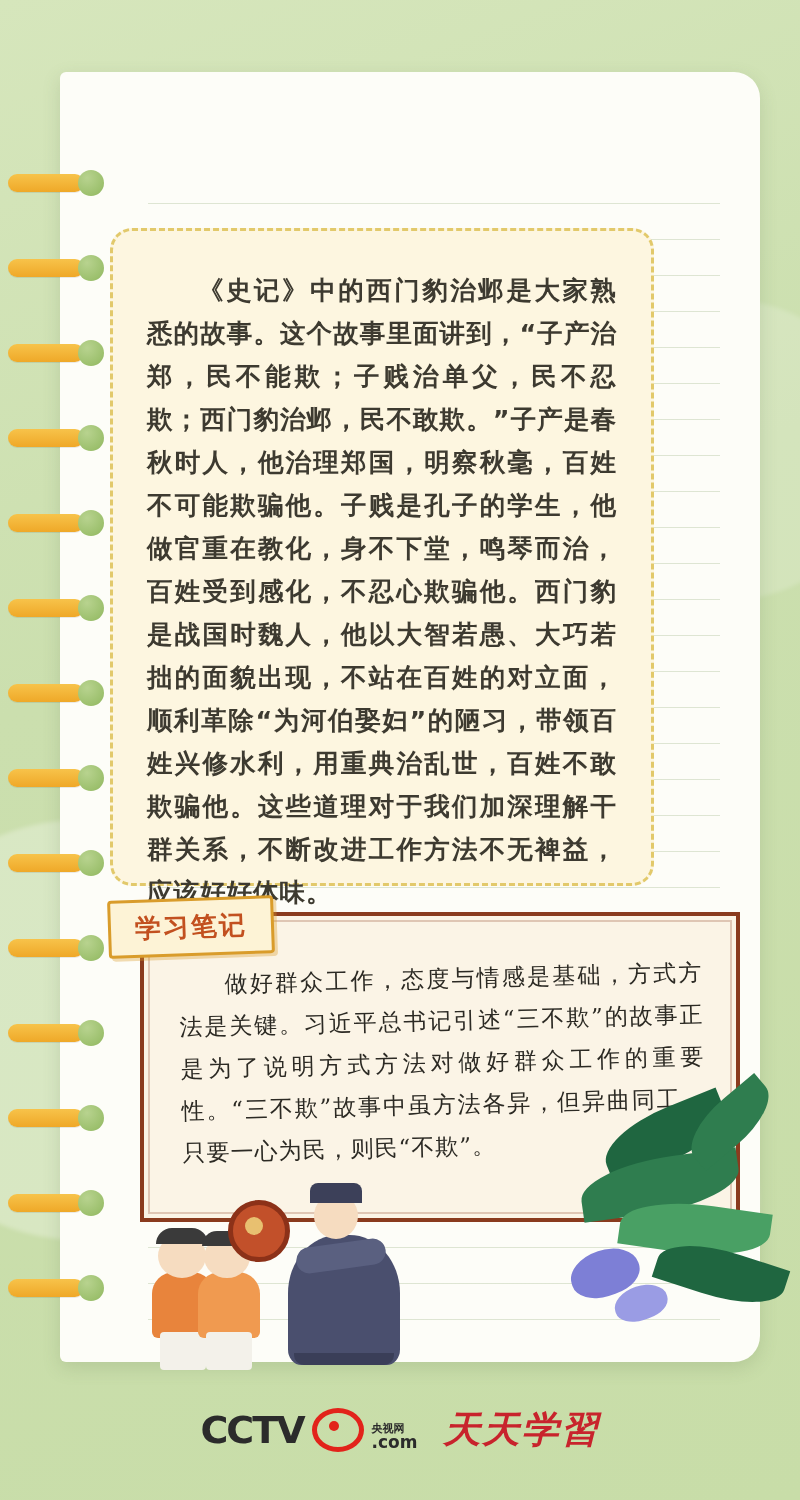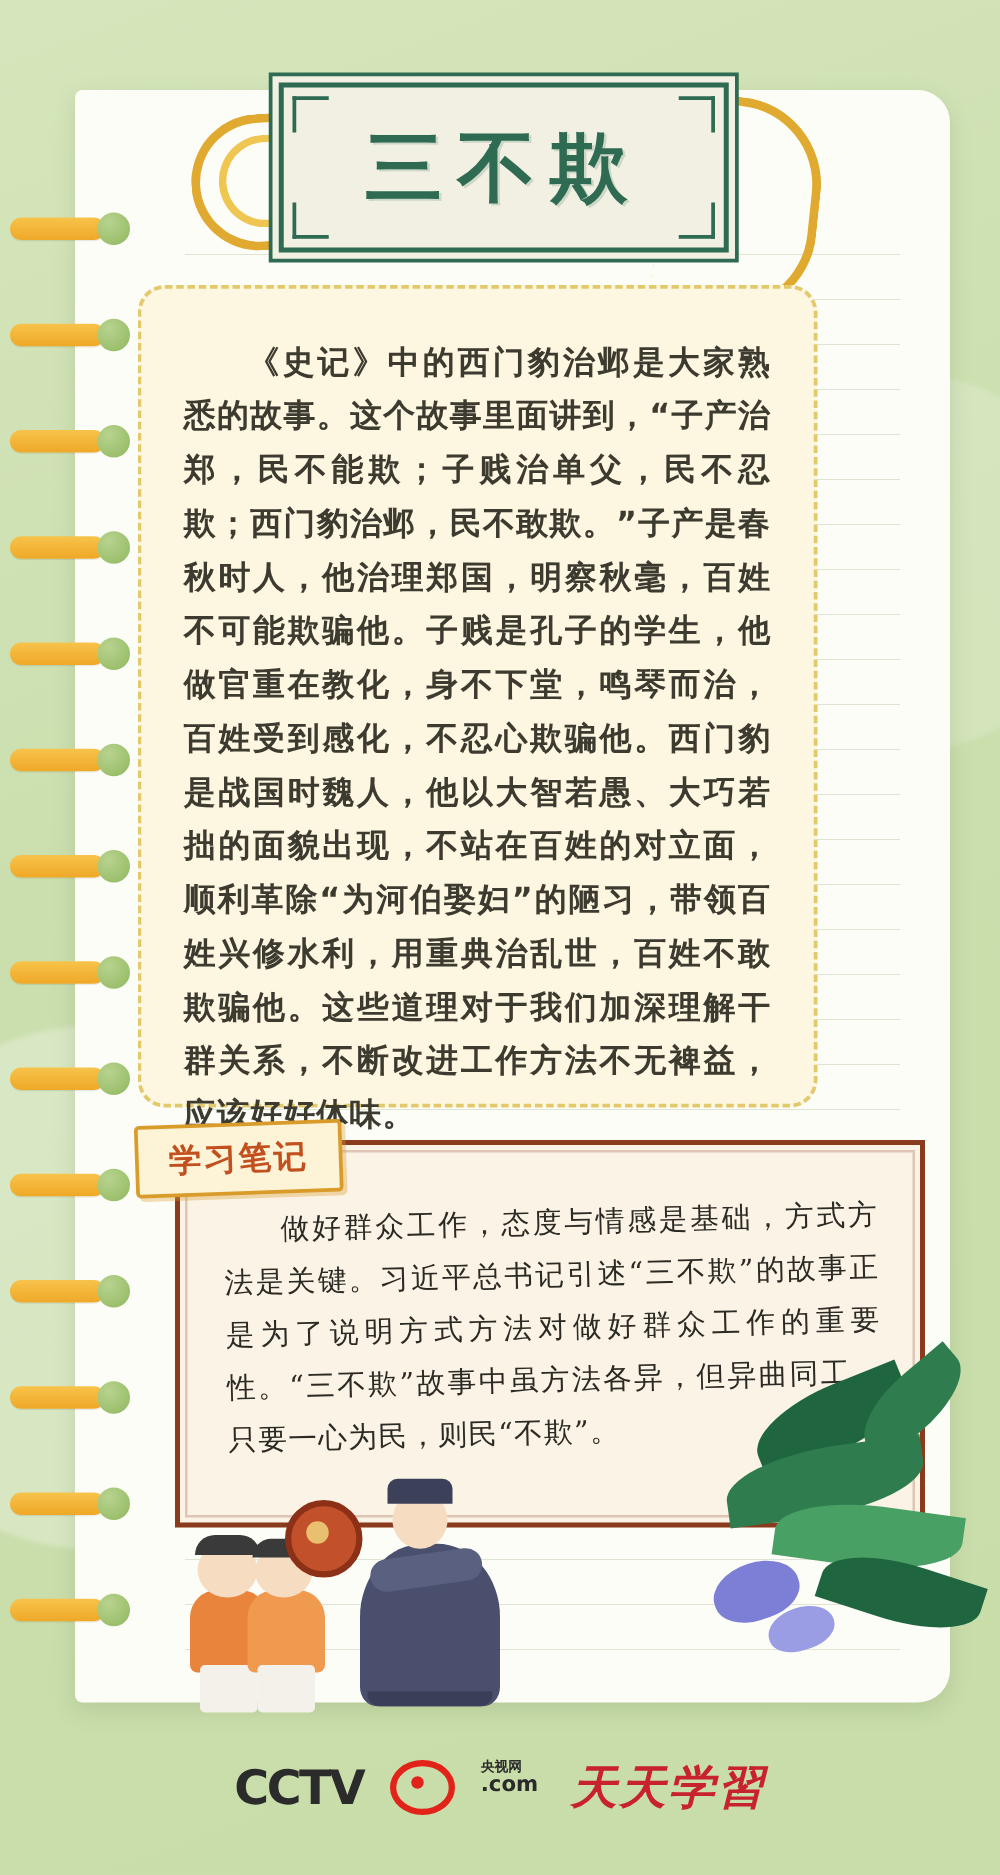--- a/index.html
+++ b/index.html
@@ -318,22 +318,22 @@
     left: 0; right: 0;
     bottom: 42px;
     height: 56px;
     display: flex;
     align-items: center;
     justify-content: center;
     gap: 26px;
   }
   .cctv {
     display: flex;
-    align-items: flex-start;
-    gap: 21px;
+    align-items: flex-end;
+    gap: 8px;
   }
   .cctv-text {
     font-size: 38px;
     font-weight: bold;
     letter-spacing: -2px;
     color: #2b2b2b;
     font-family: "DejaVu Sans", "Liberation Sans", sans-serif;
   }
   .cctv-eye {
     width: 42px; height: 34px;
@@ -437,32 +437,20 @@
     <div class="ring" style="top:1190px">
         <div class="bar"></div>
         <div class="knob"></div>
       </div>
     <div class="ring" style="top:1275px">
         <div class="bar"></div>
         <div class="knob"></div>
       </div>
   </div>
 
-  <div class="title-wrap">
-    <div class="clip"></div>
-    <div class="clip2"></div>
-    <div class="clip-right"></div>
-    <div class="plaque">
-      <div class="plaque-corner pc-tl"></div>
-      <div class="plaque-corner pc-tr"></div>
-      <div class="plaque-corner pc-bl"></div>
-      <div class="plaque-corner pc-br"></div>
-      <div class="plaque-title">三不欺</div>
-    </div>
-  </div>
 
   <div class="quote-card">
     <div class="quote-text">《史记》中的西门豹治邺是大家熟悉的故事。这个故事里面讲到，“子产治郑，民不能欺；子贱治单父，民不忍欺；西门豹治邺，民不敢欺。”子产是春秋时人，他治理郑国，明察秋毫，百姓不可能欺骗他。子贱是孔子的学生，他做官重在教化，身不下堂，鸣琴而治，百姓受到感化，不忍心欺骗他。西门豹是战国时魏人，他以大智若愚、大巧若拙的面貌出现，不站在百姓的对立面，顺利革除“为河伯娶妇”的陋习，带领百姓兴修水利，用重典治乱世，百姓不敢欺骗他。这些道理对于我们加深理解干群关系，不断改进工作方法不无裨益，应该好好体味。</div>
   </div>
 
   <div class="note-label">
     <div class="note-label-inner">学习笔记</div>
   </div>
 
   <div class="note-card">

